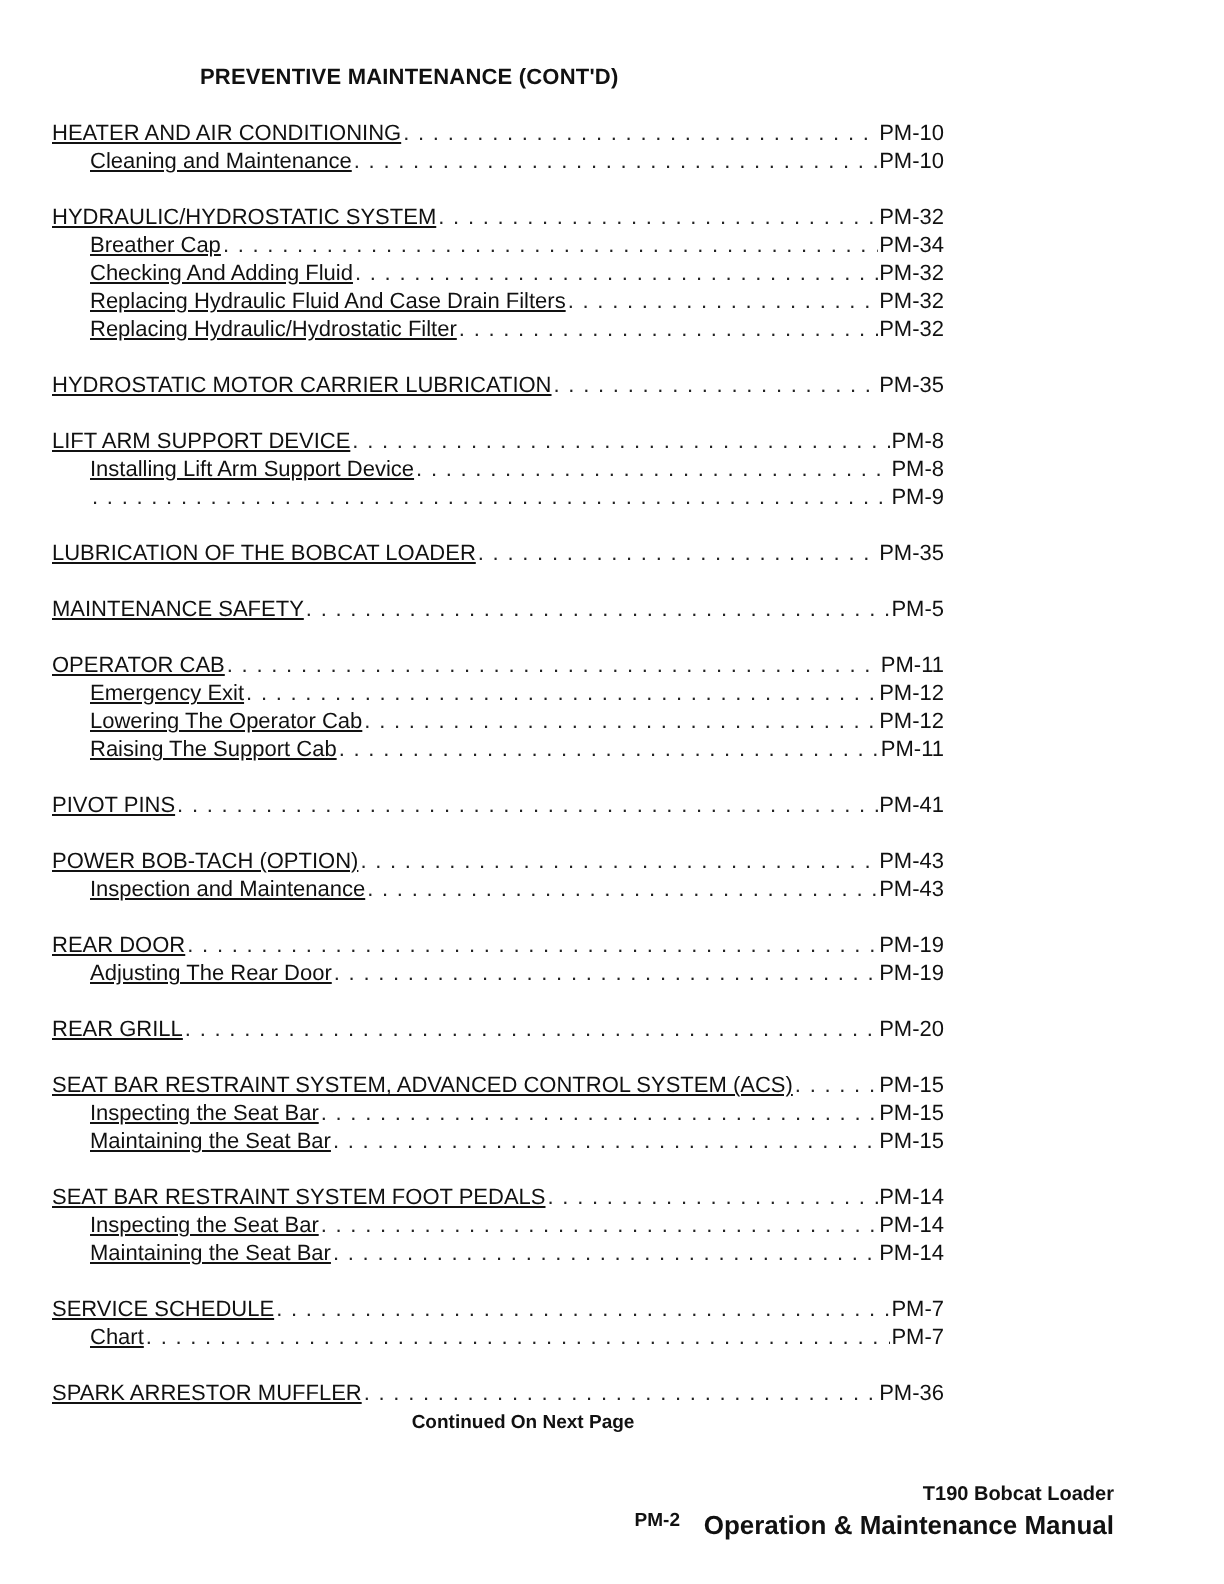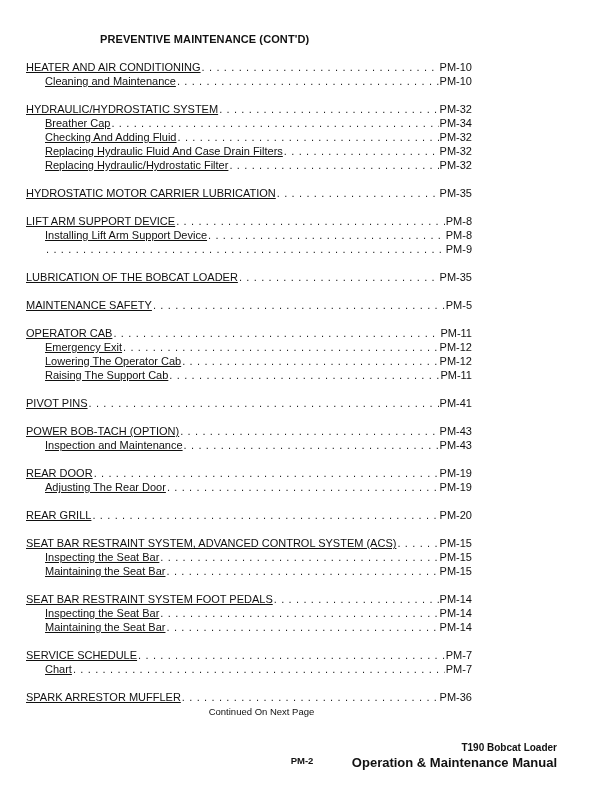--- a/index.html
+++ b/index.html
@@ -7,24 +7,24 @@
          font-family: "Liberation Sans", sans-serif; color: #111; }
   .title { position: absolute; left: 100px; top: 33px; font-size: 11px; font-weight: bold; letter-spacing: 0.1px; }
   .toc { position: absolute; left: 26px; top: 60px; width: 446px; }
   .group { margin-bottom: 14px; }
   .row { display: flex; align-items: baseline; height: 14px; line-height: 14px; font-size: 11px; white-space: nowrap; }
   .row.sub { padding-left: 19px; }
   .row .label { flex: 0 0 auto; text-decoration: underline; }
   .row .leader { flex: 1 1 auto; overflow: hidden; margin: 0 1px; color: #222; letter-spacing: 2.1px; }
   .row .leader::before { content: ". . . . . . . . . . . . . . . . . . . . . . . . . . . . . . . . . . . . . . . . . . . . . . . . . . . . . . . . . . . . . . . . . . . . . . . . . . . . . . . . . . . . . . . . . . . . . . . . . . . . . . . . . . . ."; letter-spacing: 0; word-spacing: 1.3px; }
   .row .page { flex: 0 0 auto; text-align: right; }
-  .continued { position: absolute; left: 0; width: 523px; top: 706px; text-align: center; font-size: 9.5px; font-weight: normal; }
+  .continued { position: absolute; left: 0; width: 523px; top: 706px; text-align: center; font-size: 9.5px; font-weight: bold; }
   .footer-model { position: absolute; right: 55px; top: 742px; font-size: 10px; font-weight: bold; text-align: right; }
   .footer-manual { position: absolute; right: 55px; top: 755px; font-size: 13px; font-weight: bold; text-align: right; }
-  .footer-page { position: absolute; left: 252px; width: 100px; top: 755px; font-size: 9.5px; font-weight: bold; text-align: center; }
+  .footer-page { position: absolute; left: 240px; width: 100px; top: 755px; font-size: 9.5px; font-weight: bold; text-align: right; }
 </style>
 </head>
 <body>
 
 <div class="title">PREVENTIVE MAINTENANCE (CONT'D)</div>
 
 <div class="toc" id="toc">
     <div class="group">
       <div class="row">
         <span class="label">HEATER AND AIR CONDITIONING</span>

